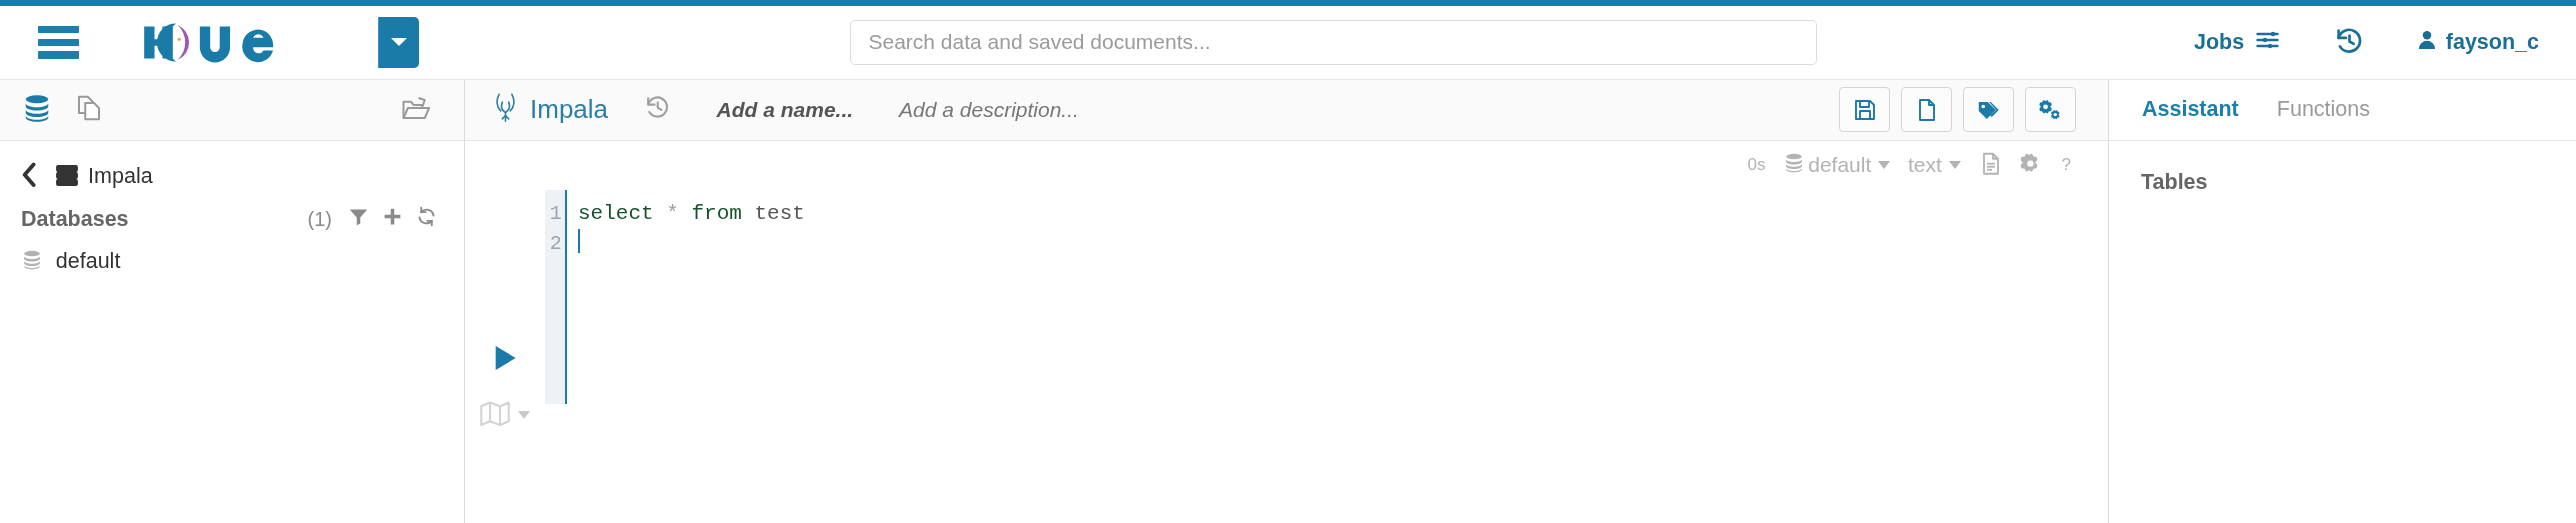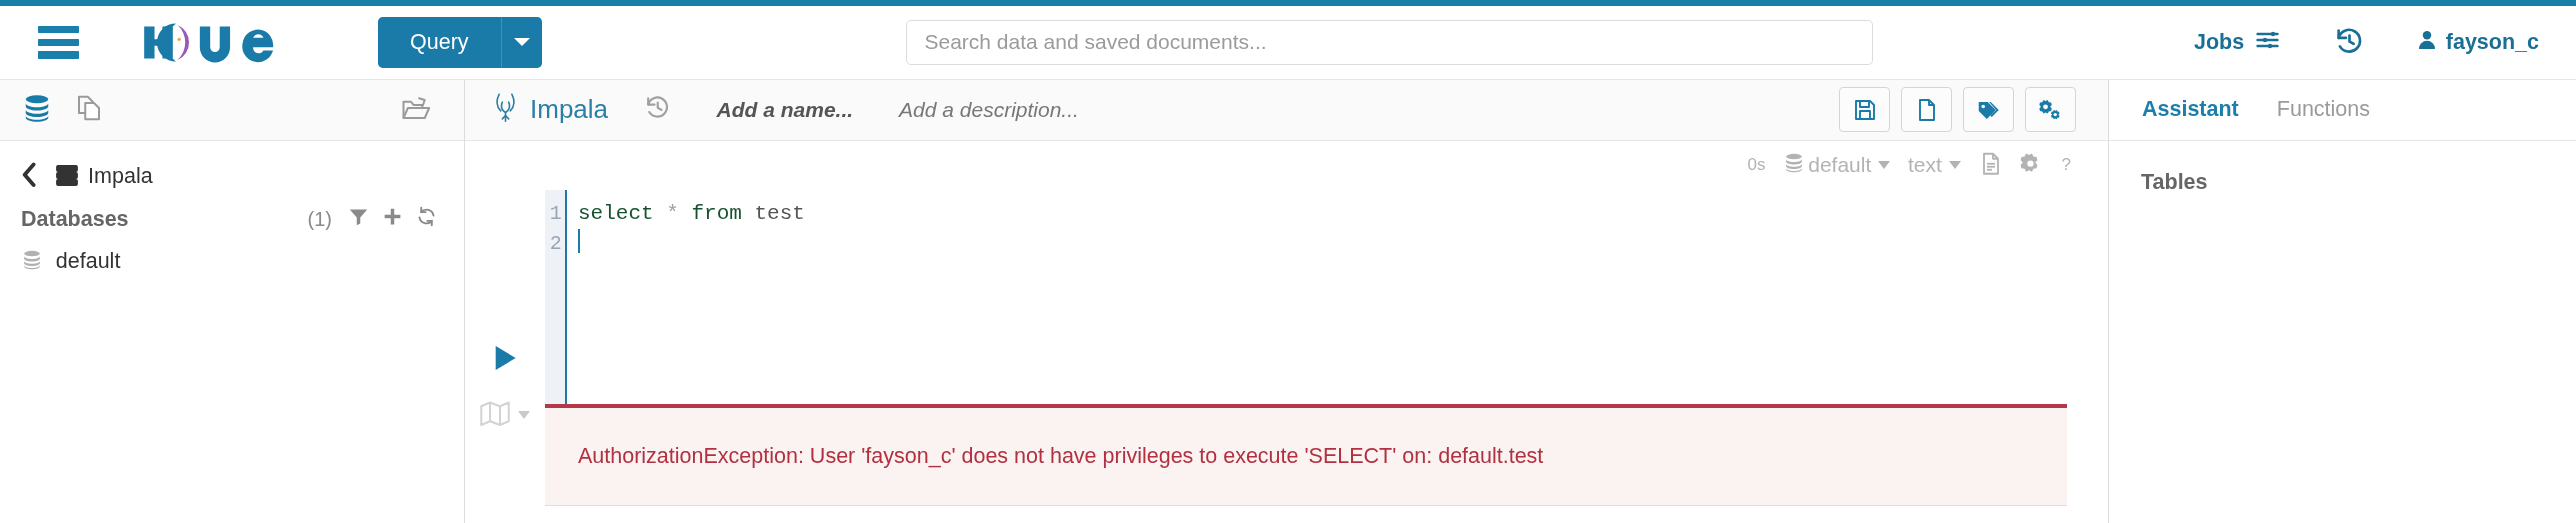--- a/index.html
+++ b/index.html
@@ -36,21 +36,21 @@
     border-radius:4.8px 0 0 4.8px; font-family:"Liberation Sans", sans-serif;
     display:flex; align-items:center;
   }
   .query-caret {
     background:#1a7aa8; border-left:0.8px solid #3d93bd; width:41px;
     border-radius:0 4.8px 4.8px 0; cursor:pointer;
     display:flex; align-items:center; justify-content:center;
   }
   .caret-down { width:0;height:0;border-left:8px solid transparent;border-right:8px solid transparent;border-top:8.8px solid #ffffff; }
 
-  .search-wrap { position:absolute; left:860px; top:14.4px;padding-left:46px; }
+  .search-wrap { position:absolute; left:804px; top:14.4px;padding-left:46px; }
   .search-input {
     width: 967px; height: 45px;
     border:0.8px solid #dcdcdc; border-radius:4.8px;
     font-size:21px; color:#7a7a7a; padding:0 17.5px;
     font-family:"Liberation Sans", sans-serif; background:#fff;
   }
   .search-input::placeholder { color:#9b9b9b; }
 
   .nav-right { position:absolute; right:37px; top:0; height:74px; display:flex; align-items:center; gap:11px; }
   .nav-item { display:flex; align-items:center; color:#1a6f96; font-size:21.5px; font-weight:bold; cursor:pointer; }
@@ -172,21 +172,20 @@
                    M141 22 h13 a7 7 0 0 0 -13 0 z"></path>
         </g>
         <path d="M46 6 a24 24 0 0 1 0 44 a30 30 0 0 0 0 -44 z" fill="#9b59b6"></path>
         <path d="M44 4 a24 24 0 0 0 0 48 a30 30 0 0 1 0 -48 z" fill="#1a7aa8"></path>
         <ellipse cx="48" cy="20" rx="5" ry="6" fill="#ffffff"></ellipse>
         <circle cx="48" cy="24" r="2" fill="#e8a33d"></circle>
       </svg>
     </div>
 
     <div class="query-btn-group">
-      <button class="query-btn">Query</button>
       <div class="query-caret">
         <span class="caret-down"></span>
       </div>
     </div>
 
     <div class="search-wrap">
       <input class="search-input" type="text" placeholder="Search data and saved documents..." style="">
     </div>
 
     <div class="nav-right">
@@ -428,23 +427,20 @@
         <div class="code-area">
           <div class="code-wrap">
             <div class="gutter">
                 <div>1</div>
                 <div>2</div>
               </div>
             <div class="code"><span class="kw">select</span> <span class="op">*</span> <span class="kw">from</span> <span class="ident">test</span>
 <span class="cursor-line"></span></div>
           </div>
 
-          <div class="error-box">
-            <span class="error-text">AuthorizationException: User 'fayson_c' does not have privileges to execute 'SELECT' on: default.test</span>
-          </div>
         </div>
       </div>
     </div>
 
     <div class="right-panel">
       <div class="right-tabs">
         <span class="rtab active">Assistant</span>
         <span class="rtab inactive">Functions</span>
       </div>
       <div class="right-body">

